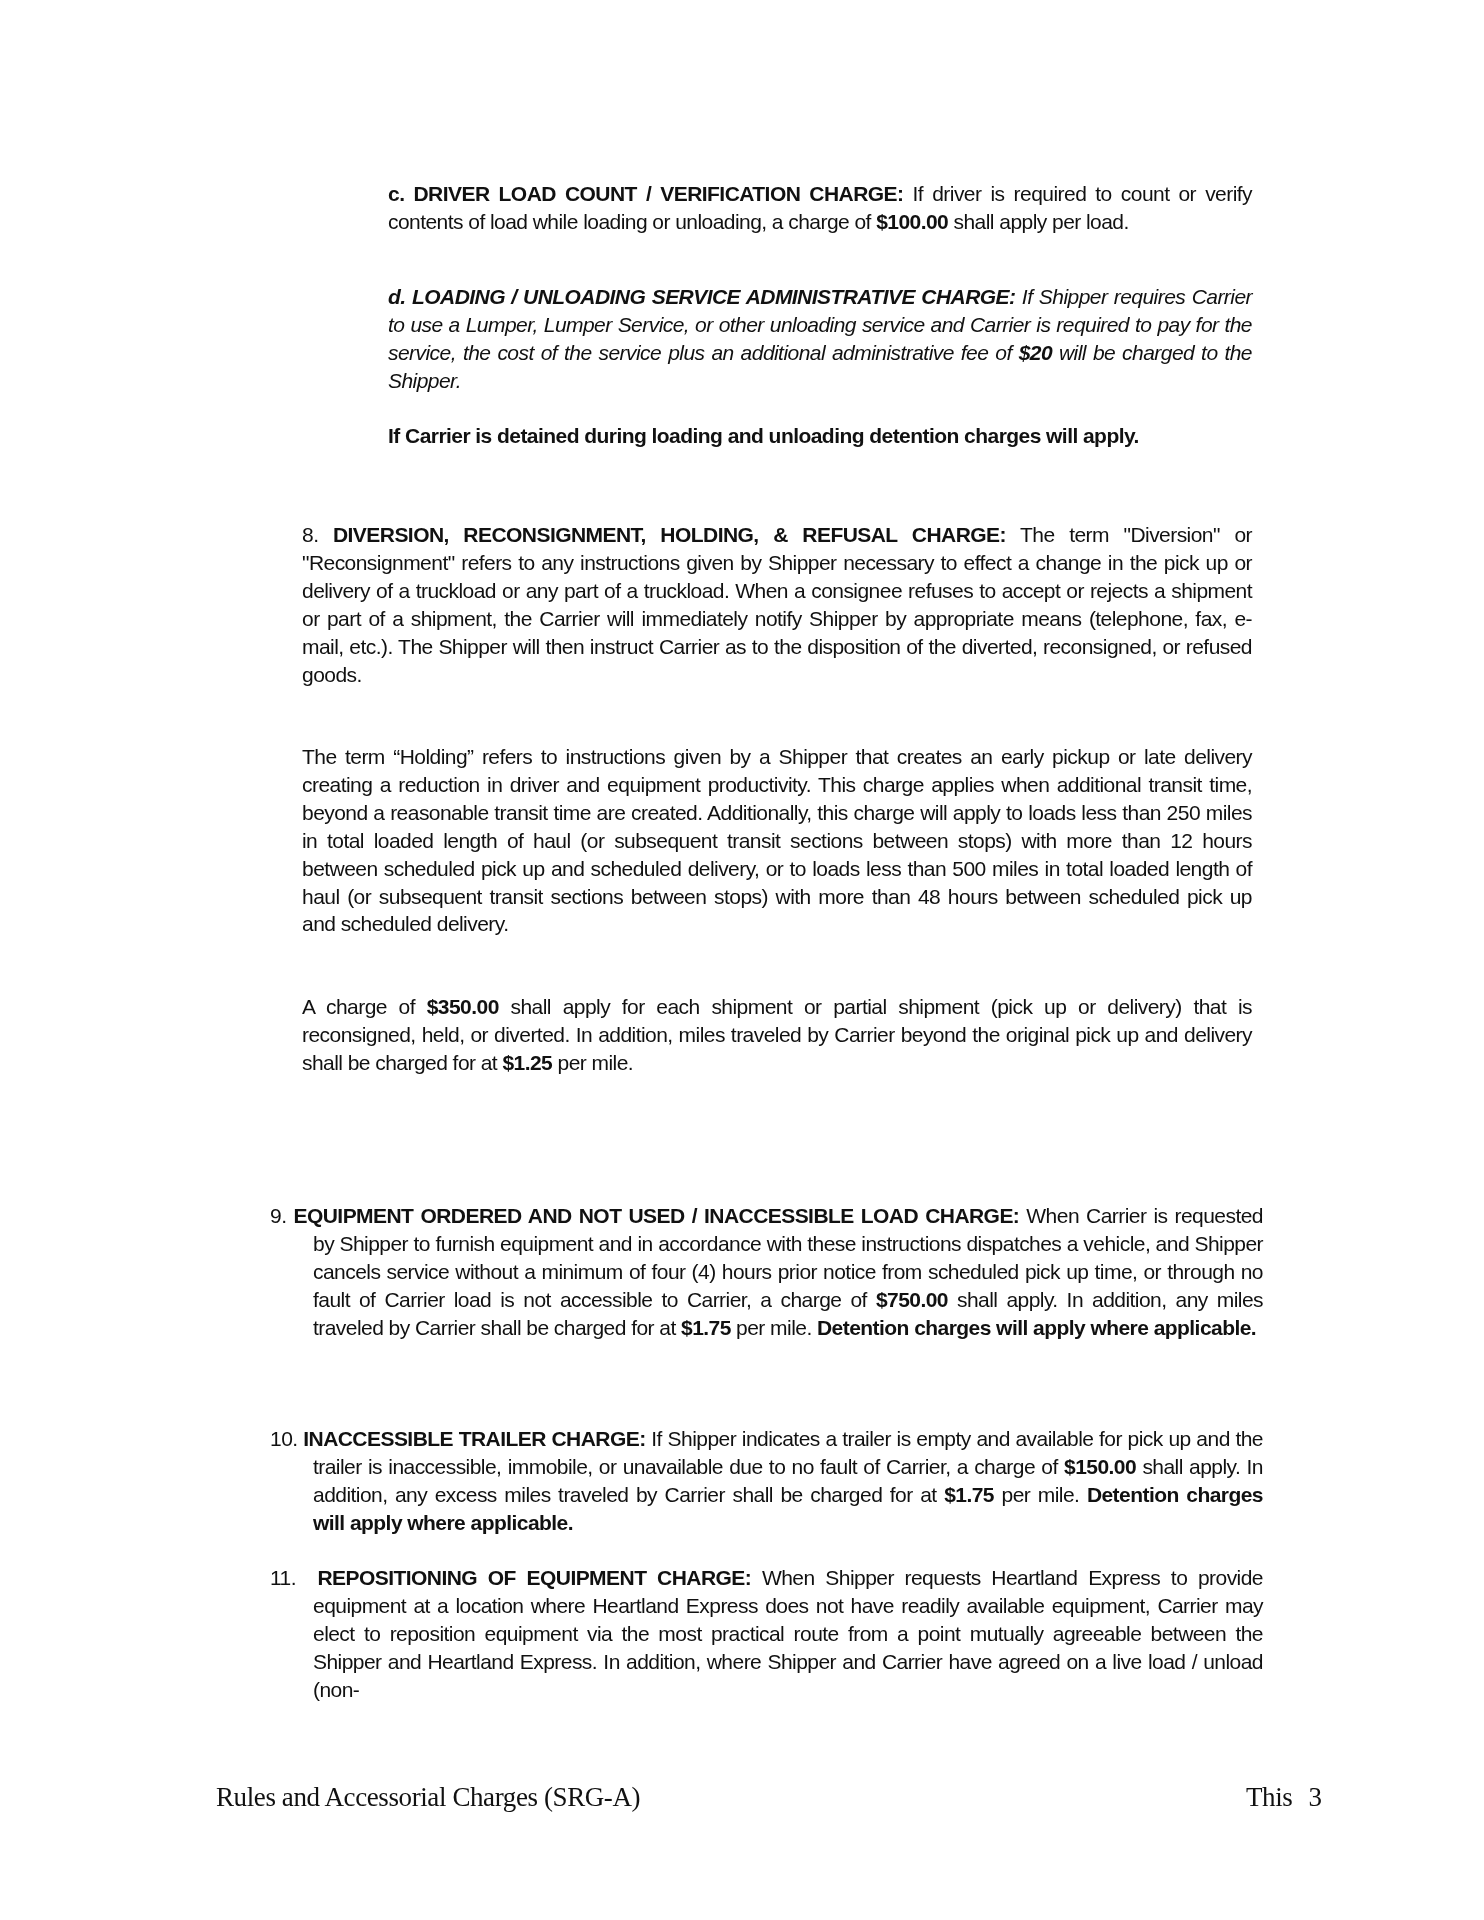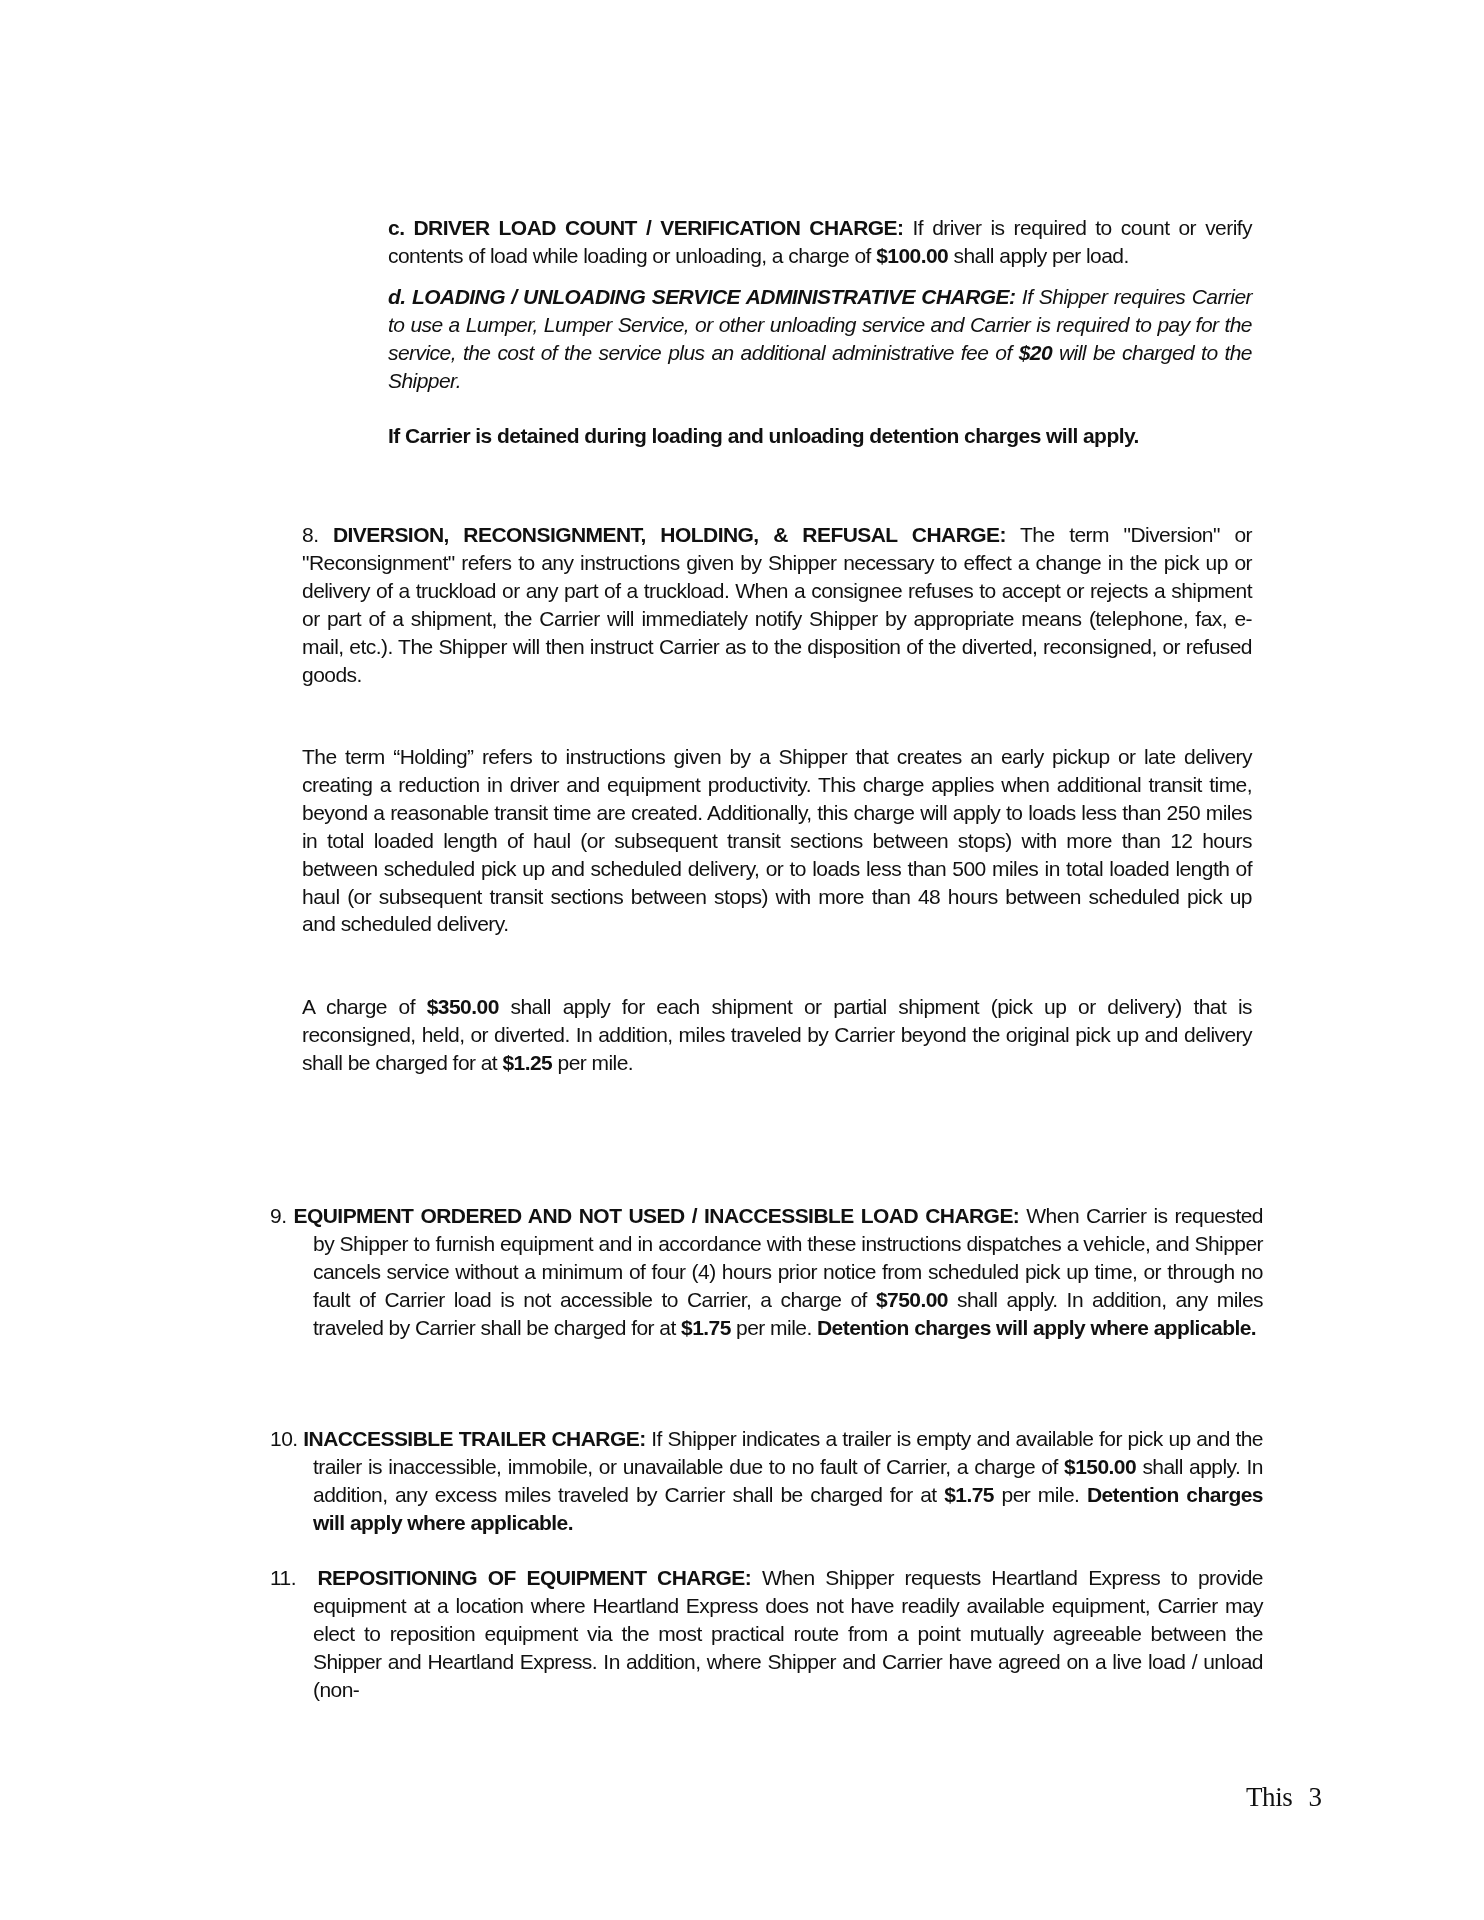--- a/index.html
+++ b/index.html
@@ -27,34 +27,35 @@
   }
   .footer-left { left: 216px; }
   .footer-right { left: 1246px; }
   .footer-right span.num { margin-left: 16px; }
 </style>
 </head>
 <body>
 
 <div class="page">
 
-  <p class="para sub" style="top:180px;margin-top:34px;"><b>c. DRIVER LOAD COUNT / VERIFICATION CHARGE:</b><span> If driver is required to count or verify contents of load while loading or unloading, a charge of </span><b>$100.00</b><span> shall apply per load.</span></p>
+  <p class="para sub" style="top:180px;"><b>c. DRIVER LOAD COUNT / VERIFICATION CHARGE:</b><span> If driver is required to count or verify contents of load while loading or unloading, a charge of </span><b>$100.00</b><span> shall apply per load.</span></p>
 
   <p class="para sub" style="top:283px;font-style:italic;"><b>d. LOADING / UNLOADING SERVICE ADMINISTRATIVE CHARGE:</b><span> If Shipper requires Carrier to use a Lumper, Lumper Service, or other unloading service and Carrier is required to pay for the service, the cost of the service plus an additional administrative fee of </span><b>$20</b><span> will be charged to the Shipper.</span></p>
 
   <p class="para" style="top:422px; left:345px; width:907px; text-indent:43px;"><b>If Carrier is detained during loading and unloading detention charges will apply.</b></p>
 
   <p class="para body8" style="top:507px;"><span>8.</span> <b>DIVERSION, RECONSIGNMENT, HOLDING, &amp; REFUSAL CHARGE:</b><span> The term "Diversion" or "Reconsignment" refers to any instructions given by Shipper necessary to effect a change in the pick up or delivery of a truckload or any part of a truckload. When a consignee refuses to accept or rejects a shipment or part of a shipment, the Carrier will immediately notify Shipper by appropriate means (telephone, fax, e-mail, etc.). The Shipper will then instruct Carrier as to the disposition of the diverted, reconsigned, or refused goods.</span></p>
 
   <p class="para body8" style="top:729px;">The term “Holding” refers to instructions given by a Shipper that creates an early pickup or late delivery creating a reduction in driver and equipment productivity. This charge applies when additional transit time, beyond a reasonable transit time are created. Additionally, this charge will apply to loads less than 250 miles in total loaded length of haul (or subsequent transit sections between stops) with more than 12 hours between scheduled pick up and scheduled delivery, or to loads less than 500 miles in total loaded length of haul (or subsequent transit sections between stops) with more than 48 hours between scheduled pick up and scheduled delivery.</p>
 
   <p class="para body8" style="top:979px;"><span>A charge of </span><b>$350.00</b><span> shall apply for each shipment or partial shipment (pick up or delivery) that is reconsigned, held, or diverted. In addition, miles traveled by Carrier beyond the original pick up and delivery shall be charged for at </span><b>$1.25</b><span> per mile.</span></p>
 
 
   <p class="para hang" style="top:1202px;"><span>9.</span> <b>EQUIPMENT ORDERED AND NOT USED / INACCESSIBLE LOAD CHARGE:</b><span> When Carrier is requested by Shipper to furnish equipment and in accordance with these instructions dispatches a vehicle, and Shipper cancels service without a minimum of four (4) hours prior notice from scheduled pick up time, or through no fault of Carrier load is not accessible to Carrier, a charge of </span><b>$750.00</b><span> shall apply. In addition, any miles traveled by Carrier shall be charged for at </span><b>$1.75</b><span> per mile. </span><b>Detention charges will apply where applicable.</b></p>
 
   <p class="para hang" style="top:1425px;"><span>10.</span> <b>INACCESSIBLE TRAILER CHARGE:</b><span> If Shipper indicates a trailer is empty and available for pick up and the trailer is inaccessible, immobile, or unavailable due to no fault of Carrier, a charge of </span><b>$150.00</b><span> shall apply. In addition, any excess miles traveled by Carrier shall be charged for at </span><b>$1.75</b><span> per mile. </span><b>Detention charges will apply where applicable.</b></p>
 
   <p class="para hang" style="top:1564px;"><span>11.</span>&nbsp; <b>REPOSITIONING OF EQUIPMENT CHARGE:</b><span> When Shipper requests Heartland Express to provide equipment at a location where Heartland Express does not have readily available equipment, Carrier may elect to reposition equipment via the most practical route from a point mutually agreeable between the Shipper and Heartland Express. In addition, where Shipper and Carrier have agreed on a live load / unload (non-</span></p>
 
+  <div class="footer footer-left">Rules and Accessorial Charges (SRG-A)</div>
   <div class="footer footer-right"><span>This</span><span class="num">3</span></div>
 
 </div>
 
 </body></html>

